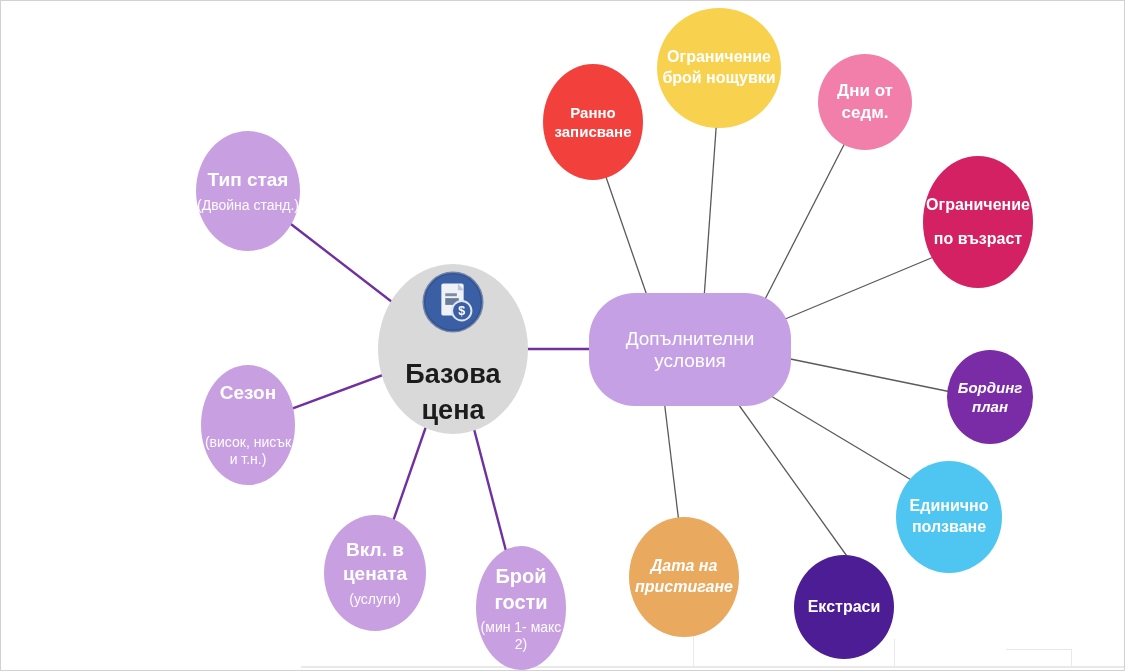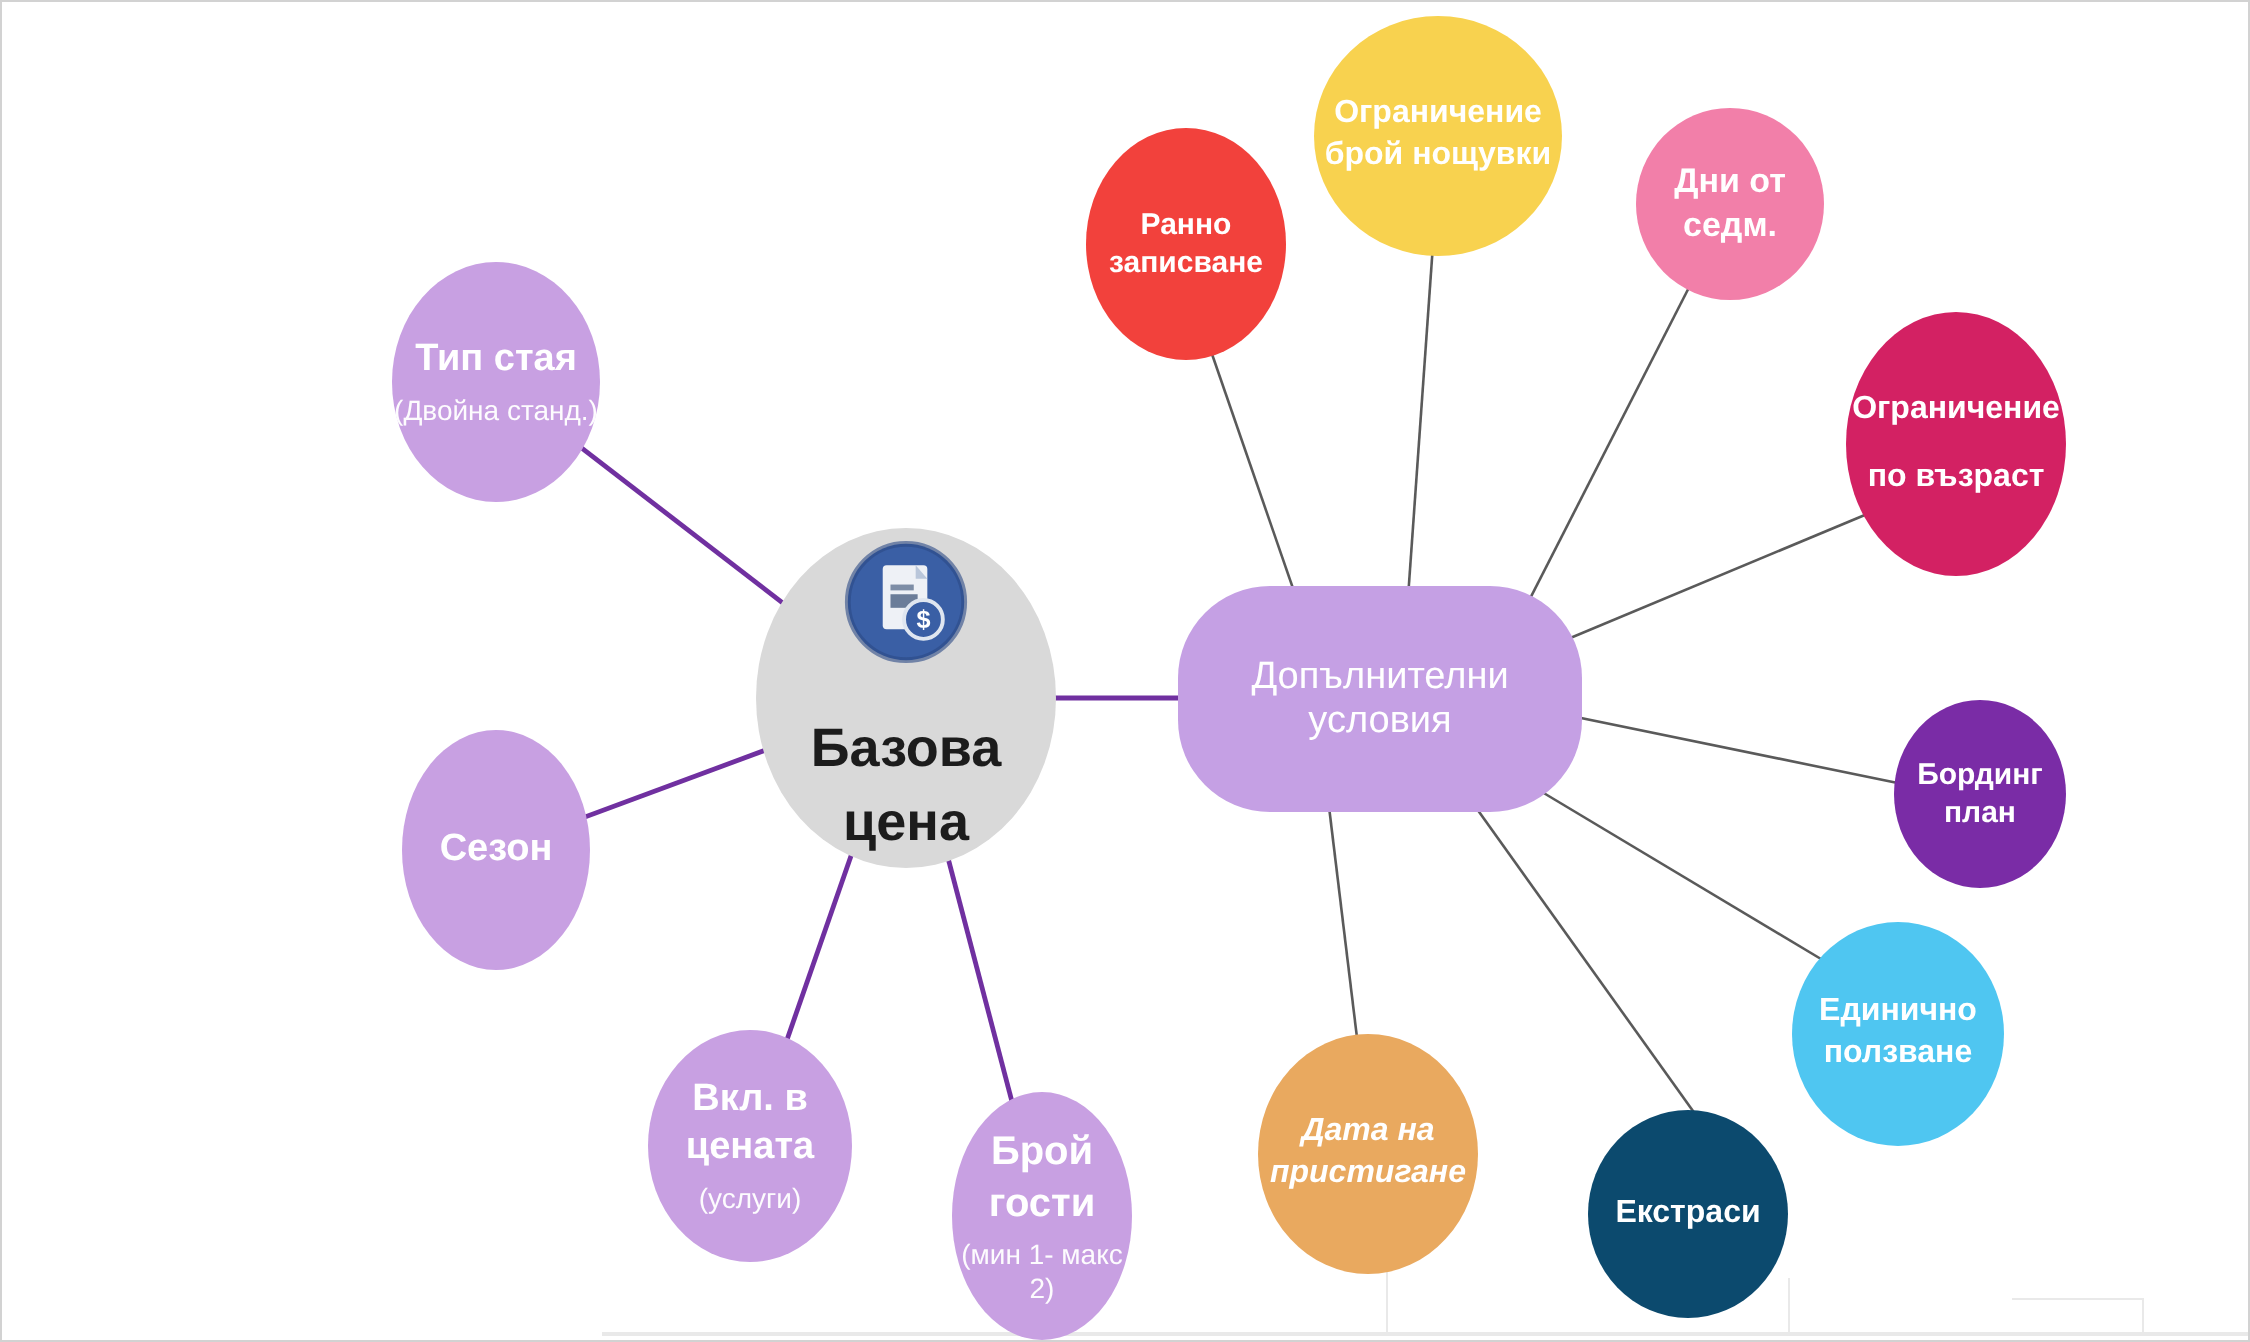--- a/index.html
+++ b/index.html
@@ -108,20 +108,21 @@
   <div class="hub" style="background: rgb(197, 160, 228);">
     <span data-bind="diagram.hub.label">Допълнителни условия</span>
   </div>
 
   <div class="bubble n-tip" style="background: rgb(200, 160, 226);">
     <span data-bind="diagram.nodes.tip_staya.label">Тип стая</span>
     <span class="sub" data-bind="diagram.nodes.tip_staya.sublabel">(Двойна станд.)</span>
   </div>
   <div class="bubble n-sezon" style="background: rgb(200, 160, 226); gap: 24px;">
     <span data-bind="diagram.nodes.sezon.label">Сезон</span>
+    <span class="sub" data-bind="diagram.nodes.sezon.sublabel">(висок, нисък и т.н.)</span>
   </div>
   <div class="bubble n-vkl" style="background: rgb(200, 160, 226);">
     <span data-bind="diagram.nodes.vkl_v_cenata.label">Вкл. в цената</span>
     <span class="sub" data-bind="diagram.nodes.vkl_v_cenata.sublabel">(услуги)</span>
   </div>
   <div class="bubble n-broy" style="background: rgb(200, 160, 226);">
     <span data-bind="diagram.nodes.broy_gosti.label">Брой гости</span>
     <span class="sub" data-bind="diagram.nodes.broy_gosti.sublabel">(мин 1- макс 2)</span>
   </div>
 
@@ -130,26 +131,26 @@
   </div>
   <div class="bubble n-nosht" style="background: rgb(248, 210, 79);">
     <span data-bind="diagram.nodes.ogranichenie_broy_noshtuvki.label">Ограничение брой нощувки</span>
   </div>
   <div class="bubble n-dni" style="background: rgb(242, 127, 169);">
     <span data-bind="diagram.nodes.dni_ot_sedm.label">Дни от седм.</span>
   </div>
   <div class="bubble n-vazrast" style="background: rgb(211, 33, 99);">
     <span data-bind="diagram.nodes.ogranichenie_po_vazrast.label">Ограничение по възраст</span>
   </div>
-  <div class="bubble n-bording" style="background: rgb(122, 44, 166);">
+  <div class="bubble n-bording" style="background: rgb(122, 44, 166); font-style: italic;">
     <span data-bind="diagram.nodes.bording_plan.label">Бординг план</span>
   </div>
   <div class="bubble n-edin" style="background: rgb(79, 198, 241);">
     <span data-bind="diagram.nodes.edinichno_polzvane.label">Единично ползване</span>
   </div>
-  <div class="bubble n-ekstra" style="background: #0c4a6e;">
+  <div class="bubble n-ekstra" style="background: #4c1d95;">
     <span data-bind="diagram.nodes.ekstrasi.label">Екстраси</span>
   </div>
   <div class="bubble n-data" style="background: rgb(233, 169, 95);">
     <span data-bind="diagram.nodes.data_na_pristigane.label">Дата на пристигане</span>
   </div>
 
 </div>
 
 </body></html>

